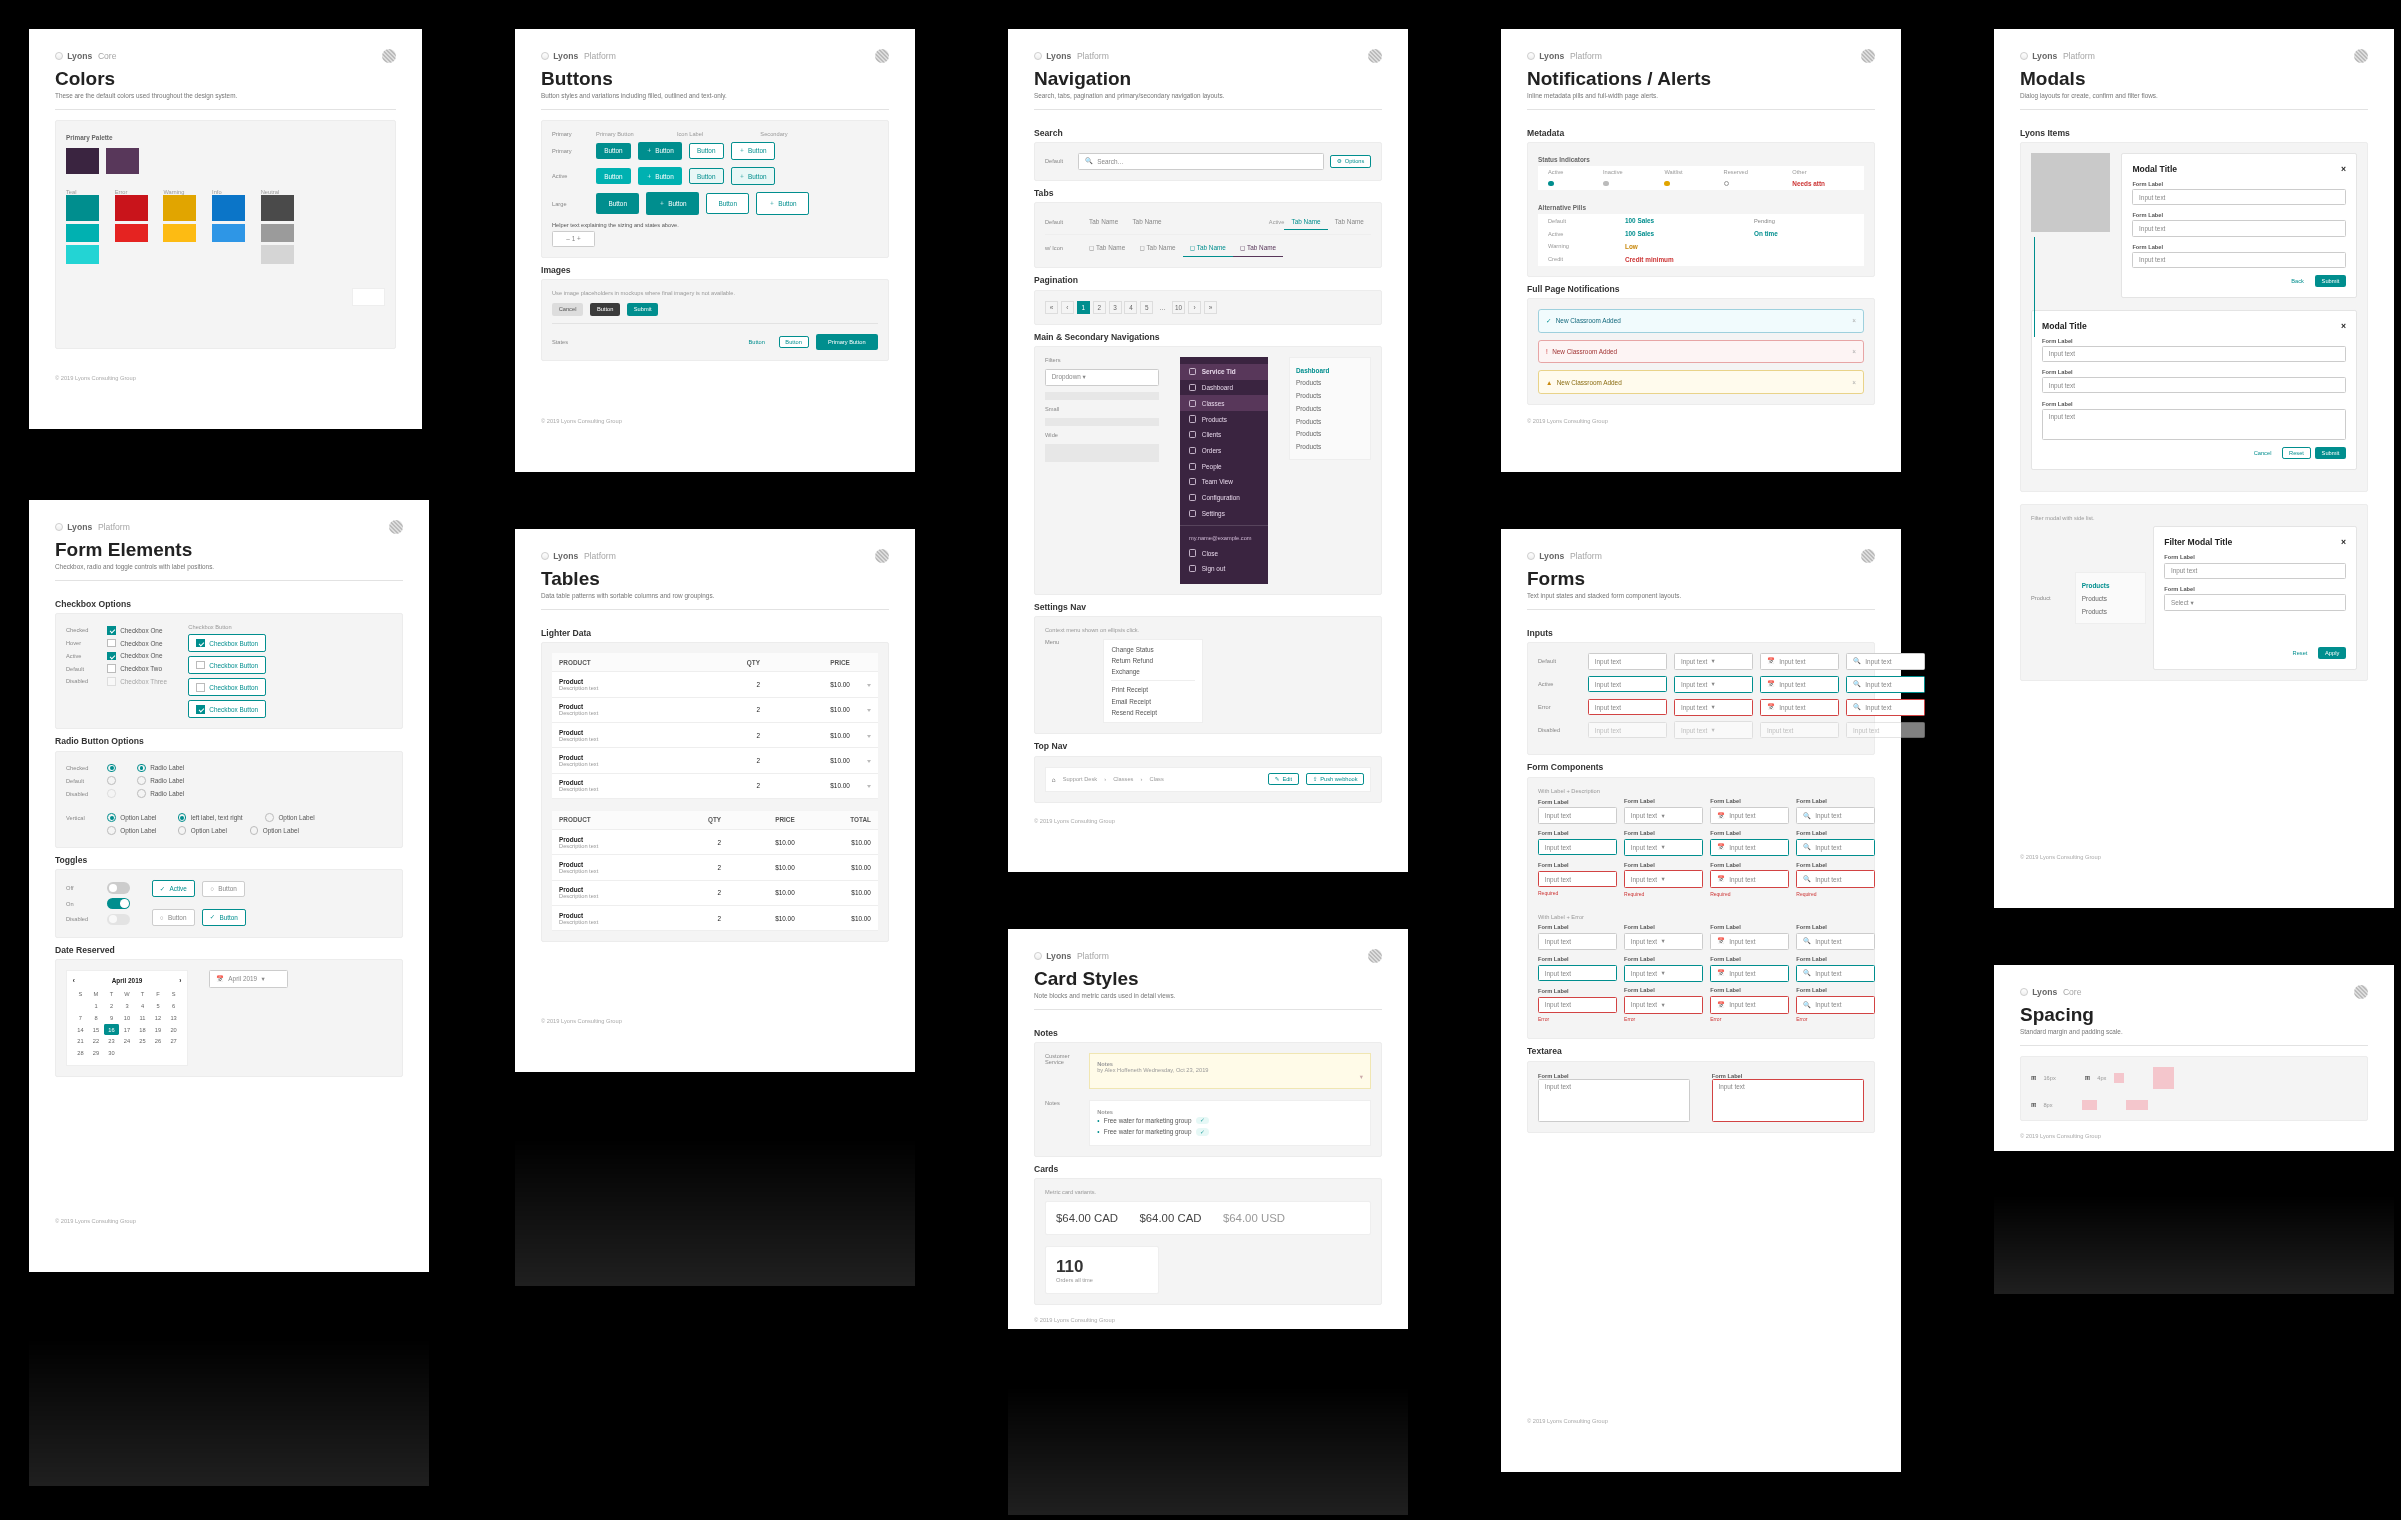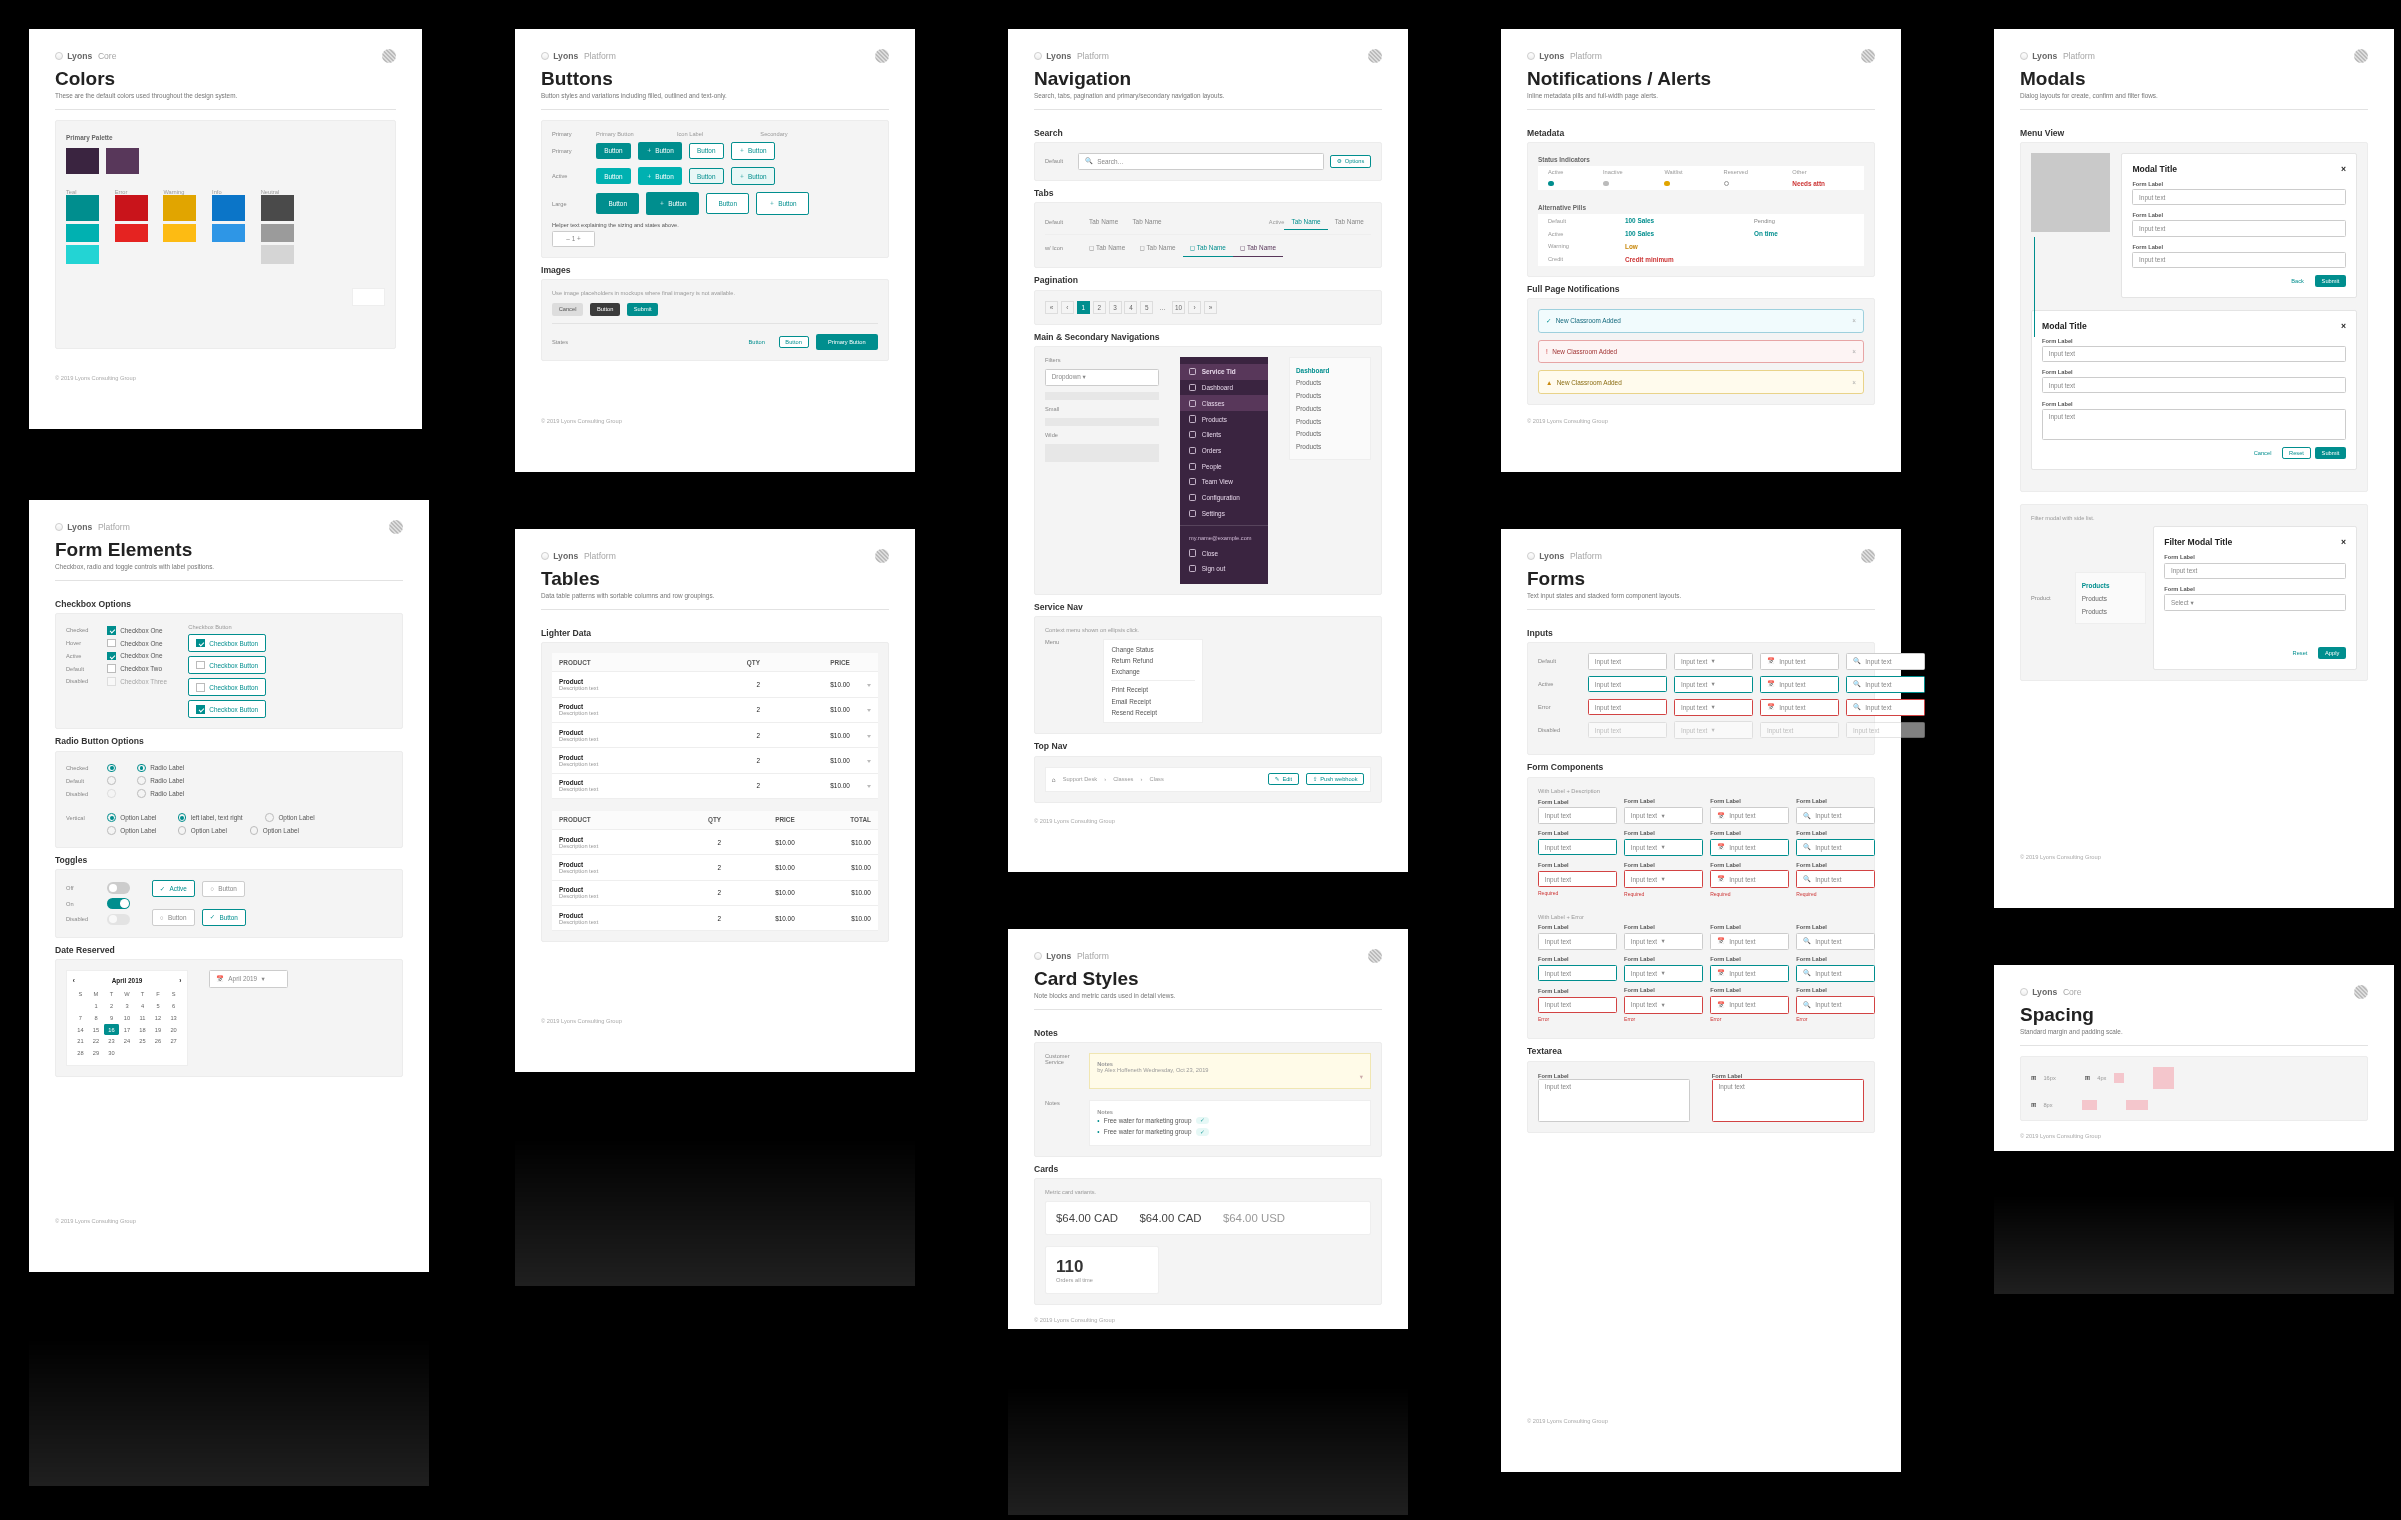--- a/index.html
+++ b/index.html
@@ -410,21 +410,21 @@
         <div class="item">Products</div>
         <div class="item">Products</div>
         <div class="item">Products</div>
         <div class="item">Products</div>
         <div class="item">Products</div>
         <div class="item">Products</div>
       </div>
     </div>
   </div>
 
-  <h2>Service Nav</h2>
+  <h2>Settings Nav</h2>
   <div class="panel">
     <div class="mini" style="margin-bottom:5.7px">Context menu shown on ellipsis click.</div>
     <div class="row" style="align-items:flex-start;gap:21.4px">
       <span class="lbl">Menu</span>
       <div style="background:#fff;border:0.7px solid #eee;padding:4.3px 7.1px;width:100px">
         <div class="optline">Change Status</div>
         <div class="optline">Return Refund</div>
         <div class="optline">Exchange</div>
         <div style="border-top:0.7px solid #eee;margin:2.9px 0"></div>
         <div class="optline">Print Receipt</div>
@@ -547,21 +547,21 @@
         <div class="brand">
           <span class="brand-dot"></span>
           <span>Lyons</span>
           <span class="sub">Platform</span>
         </div>
         <div class="avatar"></div>
       </div>
   <h1>Modals</h1>
       <div class="desc">Dialog layouts for create, confirm and filter flows.</div>
       <hr class="rule">
-  <h2>Menu View</h2>
+  <h2>Lyons Items</h2>
   <div class="panel">
     <div class="row" style="align-items:flex-start;gap:11.4px">
       <div class="imgph" style="width:79px;height:79px"></div>
       <div style="position:absolute;margin-left:2.9px;margin-top:84px;width:1.4px;height:100px;background:var(--teal)"></div>
       <div class="modal" style="flex:1">
         <div class="mtitle">
               <span>Modal Title</span>
               <span>×</span>
             </div>
         <div class="fieldrow">

